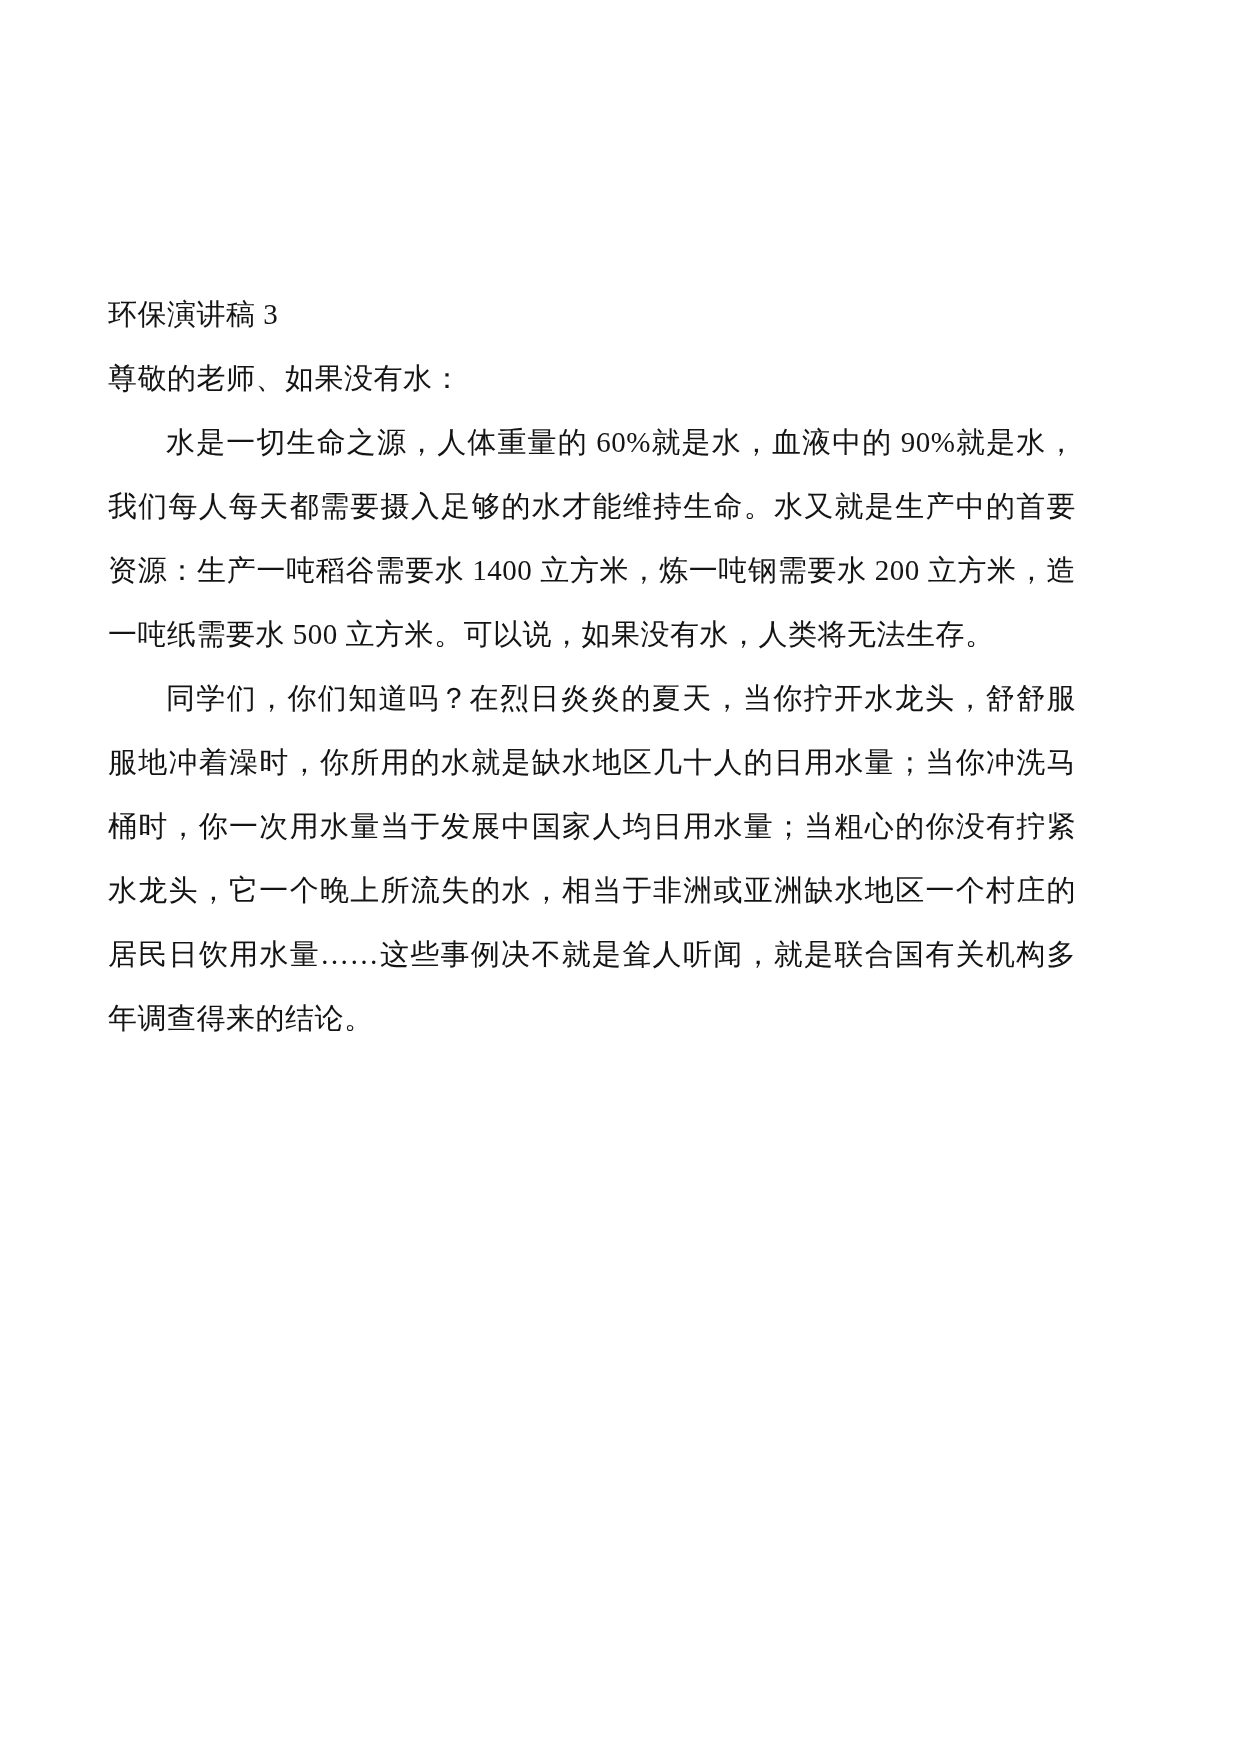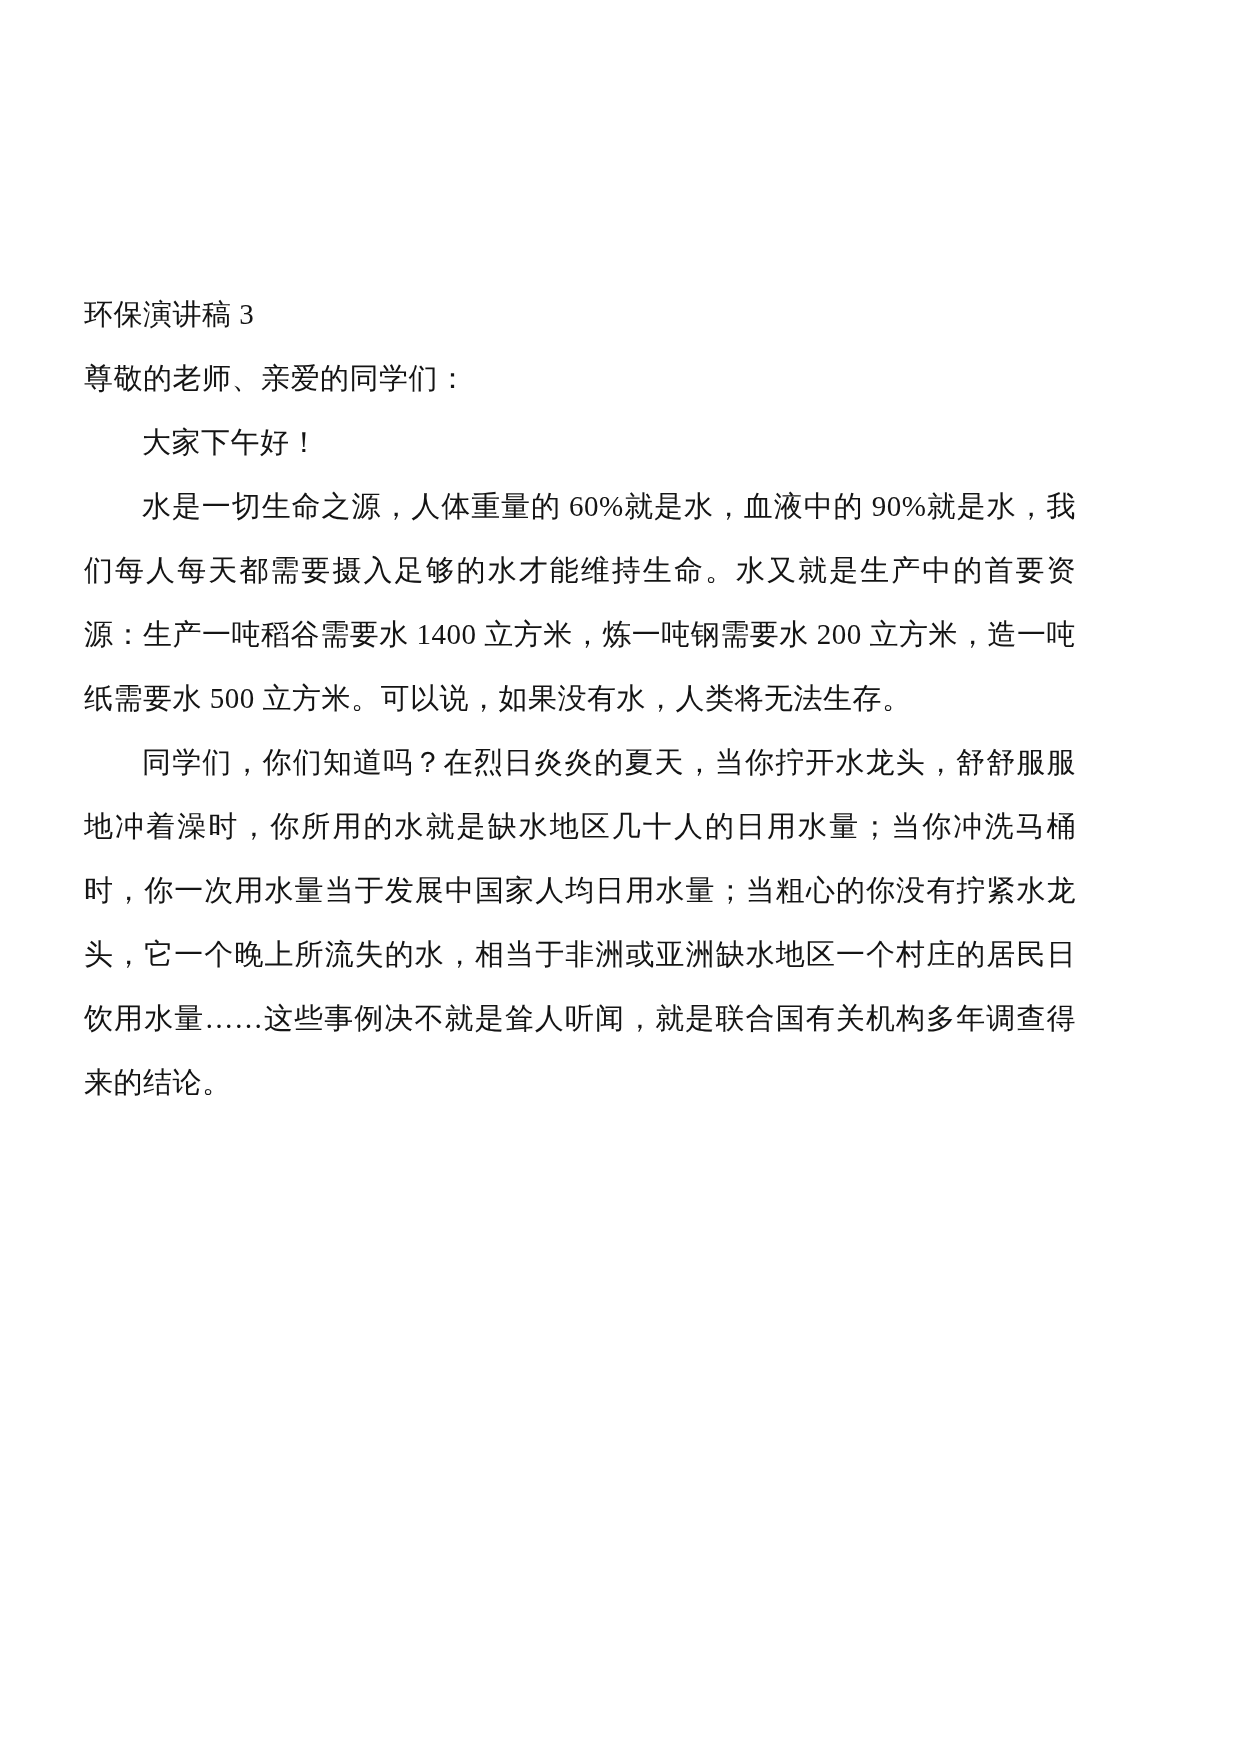--- a/index.html
+++ b/index.html
@@ -7,21 +7,21 @@
     padding: 0;
     background: #ffffff;
   }
   .page {
     position: relative;
     width: 1241px;
     height: 1754px;
     background: #ffffff;
     overflow: hidden;
     box-sizing: border-box;
-    padding: 282px 165px 0 84px;
+    padding: 282px 165px 0 108px;
   }
   .doc-text {
     font-family: "Liberation Serif", "DejaVu Serif", serif;
     font-size: 29px;
     line-height: 64px;
     color: #141414;
     text-align: justify;
     text-justify: inter-ideograph;
     letter-spacing: 0.5px;
   }
@@ -32,18 +32,17 @@
   .indent {
     text-indent: 2em;
   }
 </style>
 </head>
 <body>
 
 <div class="page">
   <div class="doc-text">
     <p>环保演讲稿 3</p>
-    <p>尊敬的老师、亲爱的同学们：</p>
-    <p class="indent">大家下午好！</p>
+    <p>尊敬的老师、如果没有水：</p>
     <p class="indent">水是一切生命之源，人体重量的 60%就是水，血液中的 90%就是水，我们每人每天都需要摄入足够的水才能维持生命。水又就是生产中的首要资源：生产一吨稻谷需要水 1400 立方米，炼一吨钢需要水 200 立方米，造一吨纸需要水 500 立方米。可以说，如果没有水，人类将无法生存。</p>
     <p class="indent">同学们，你们知道吗？在烈日炎炎的夏天，当你拧开水龙头，舒舒服服地冲着澡时，你所用的水就是缺水地区几十人的日用水量；当你冲洗马桶时，你一次用水量当于发展中国家人均日用水量；当粗心的你没有拧紧水龙头，它一个晚上所流失的水，相当于非洲或亚洲缺水地区一个村庄的居民日饮用水量……这些事例决不就是耸人听闻，就是联合国有关机构多年调查得来的结论。</p>
   </div>
 </div>
 
 </body></html>

